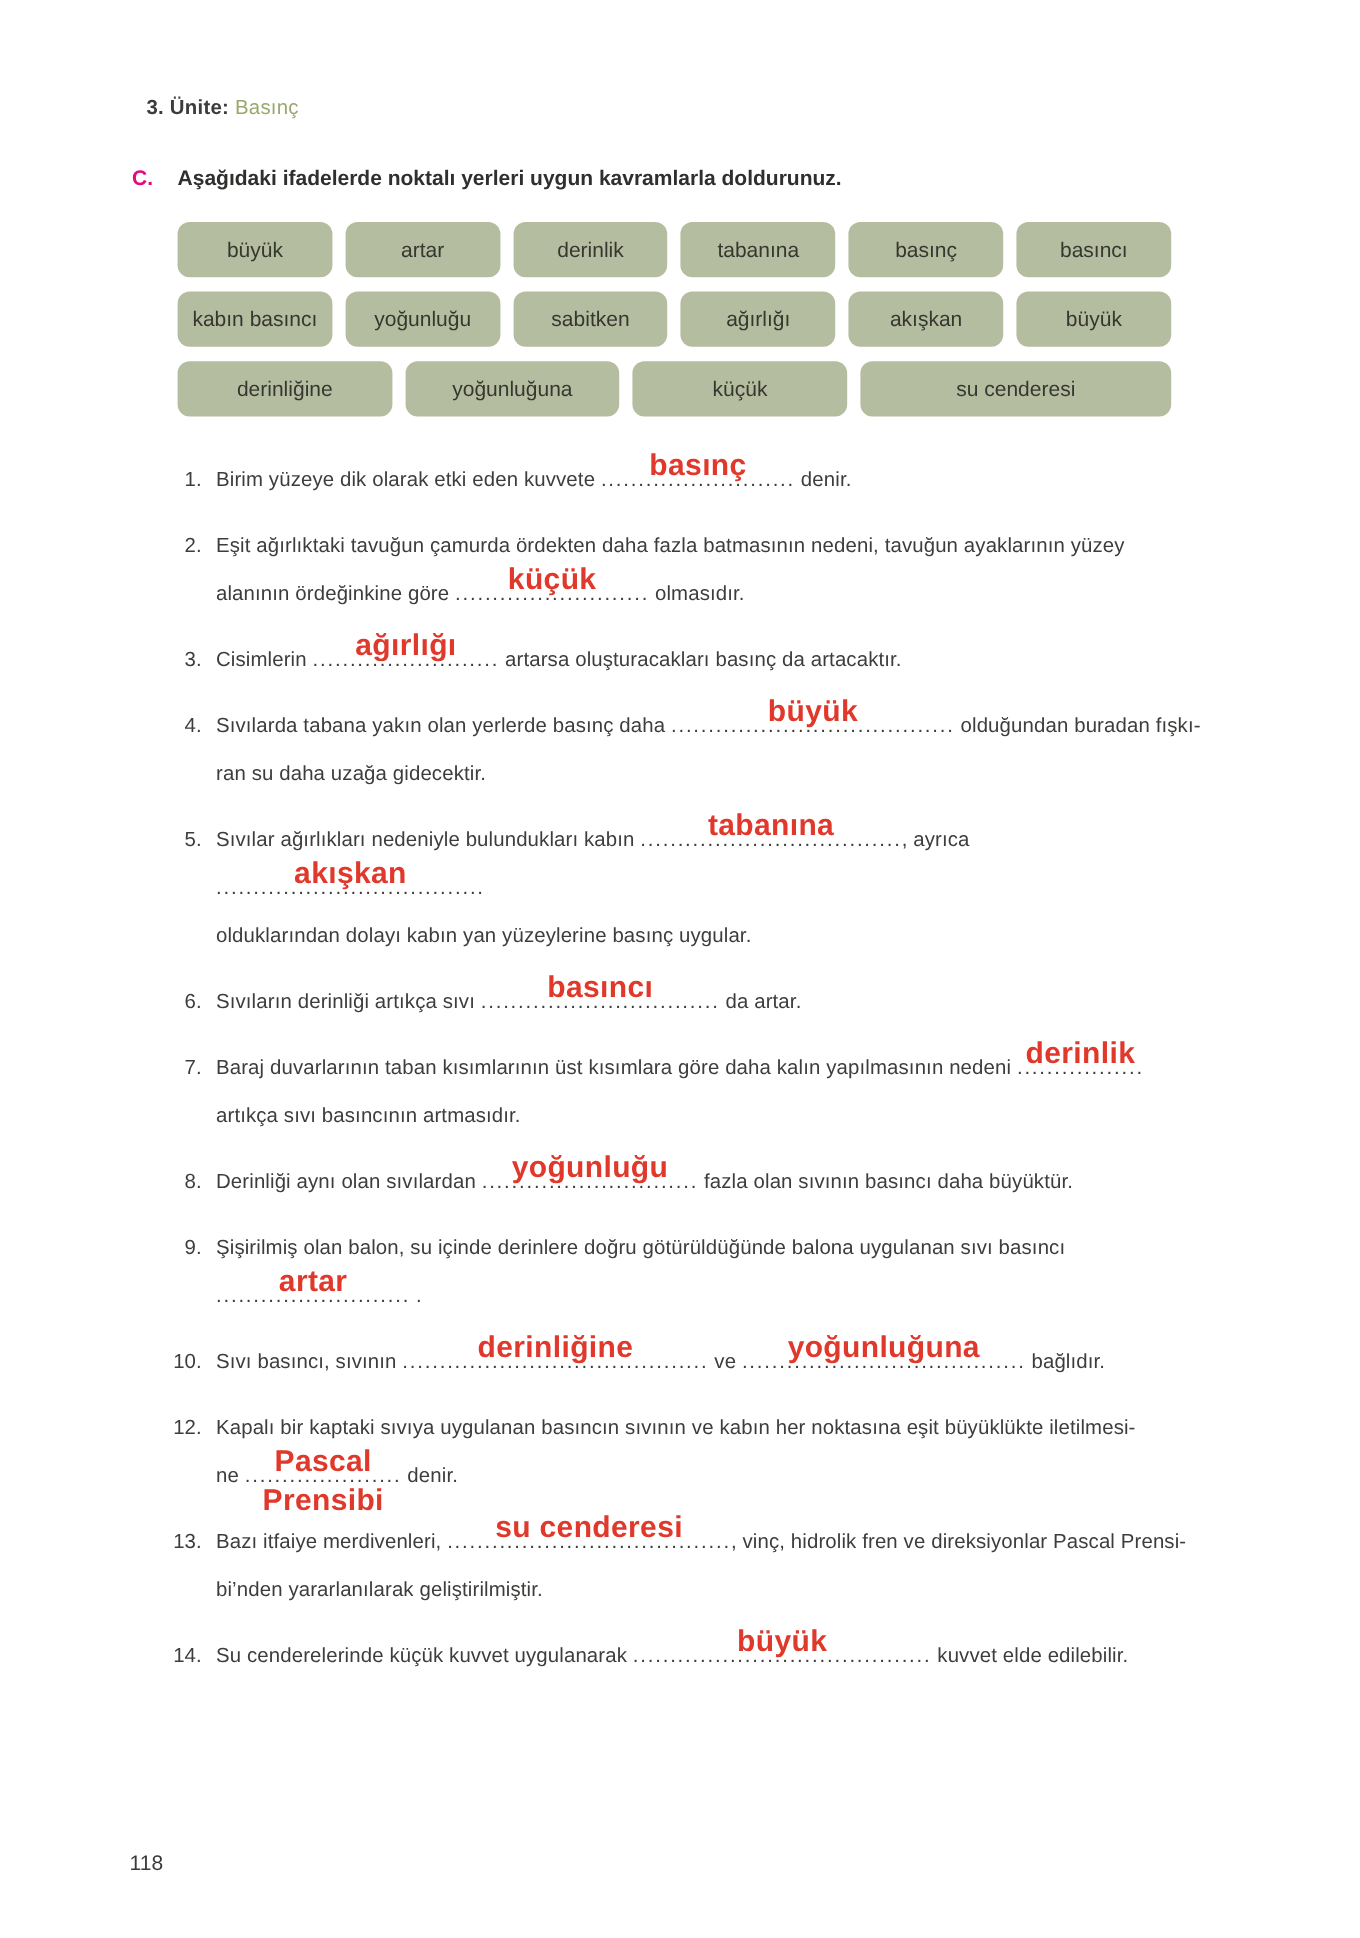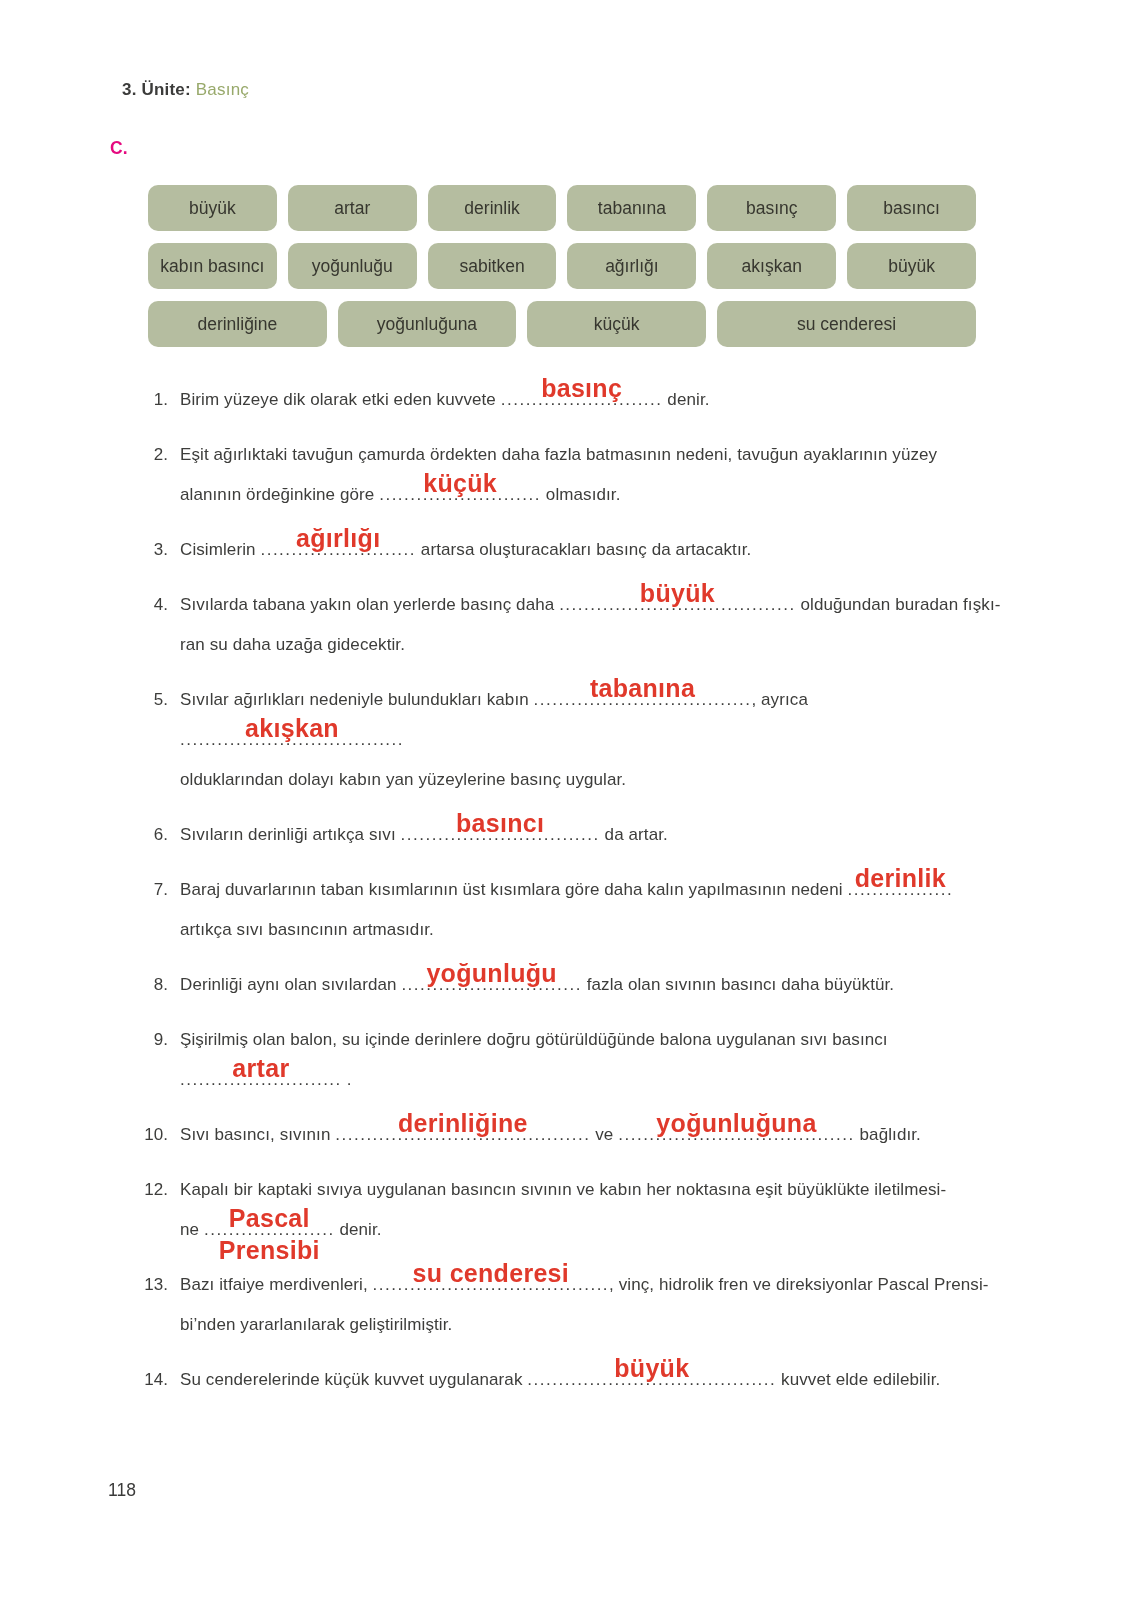--- a/index.html
+++ b/index.html
@@ -29,34 +29,35 @@
           font-size:17px; line-height:40px; color:#3d3d3b; }
   .qbody { flex:1; font-size:17px; line-height:40px; color:#3d3d3b; letter-spacing:.1px; }
   .blank { position:relative; white-space:nowrap; }
   .dots { letter-spacing:1.5px; color:#3d3d3b; }
   .answer {
     position:absolute; left:50%; transform:translateX(-50%); bottom:8px;
     color:#e0392b; font-weight:bold; font-size:25px; line-height:1;
     white-space:nowrap; letter-spacing:.3px;
   }
   .answer.below { bottom:auto; top:18px; }
-  .page-number { position:absolute; left:108px; top:1480px; font-size:17.5px; color:#3a3a39; }
+  .page-number { position:absolute; left:108px; top:1542px; font-size:17.5px; color:#3a3a39; }
 </style>
 </head>
 <body>
 
 <div class="page">
 
   <div class="header">
     <span class="unit-label">3. Ünite:</span>
     <span class="unit-title"> Basınç</span>
   </div>
 
   <div class="section-row">
     <span class="section-letter">C.</span>
+    <span class="instruction">Aşağıdaki ifadelerde noktalı yerleri uygun kavramlarla doldurunuz.</span>
   </div>
 
   <div class="word-bank">
       <div class="bank-row">
         <div class="chip">büyük</div>
         <div class="chip">artar</div>
         <div class="chip">derinlik</div>
         <div class="chip">tabanına</div>
         <div class="chip">basınç</div>
         <div class="chip">basıncı</div>

